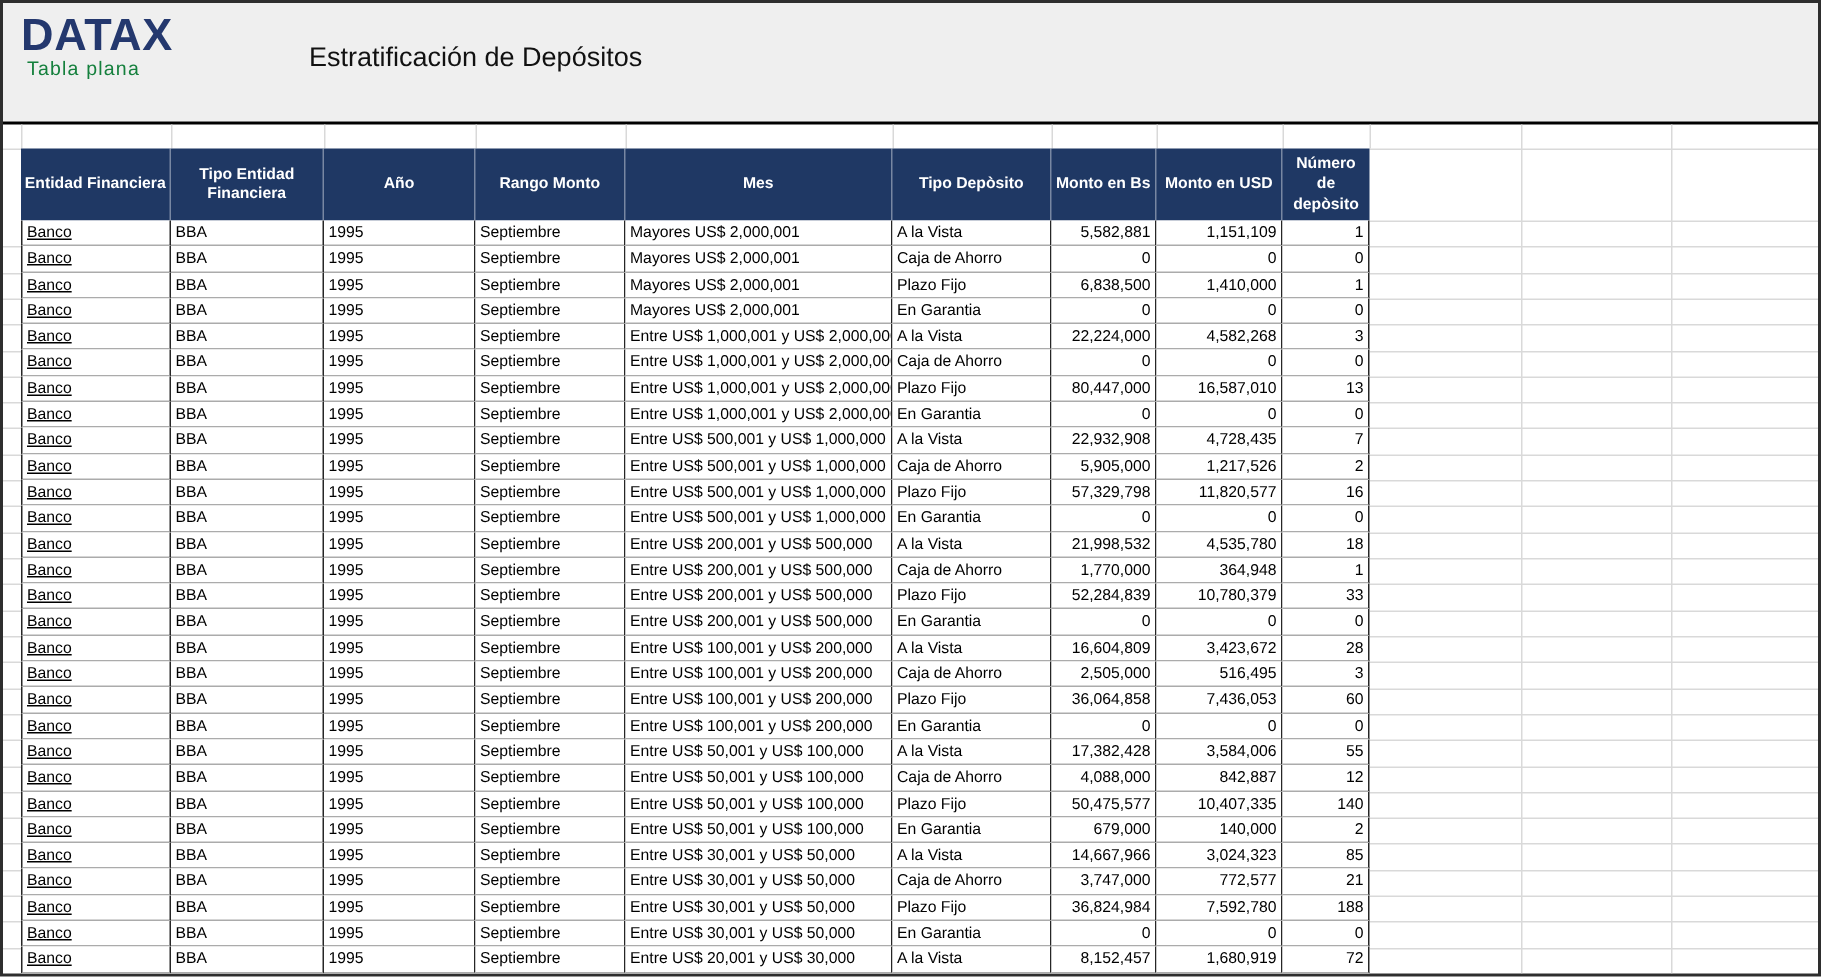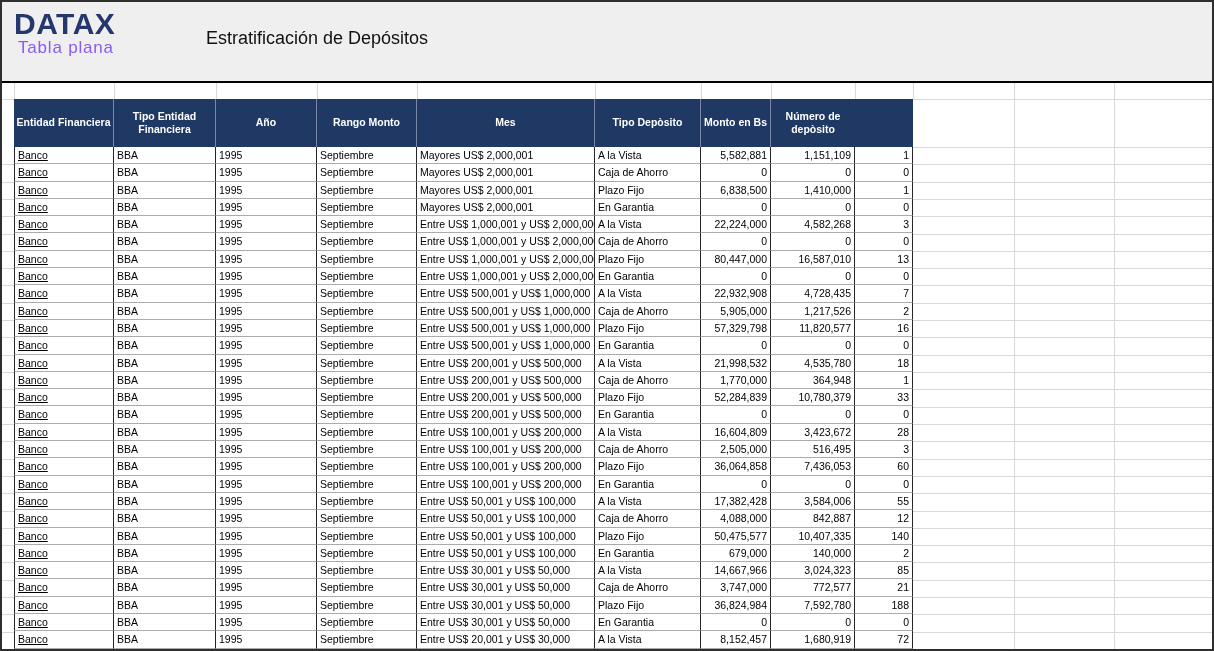--- a/index.html
+++ b/index.html
@@ -3,21 +3,21 @@
 <meta charset="utf-8">
 <style>
   html,body{margin:0;padding:0;background:#888;}
   *{box-sizing:border-box;font-family:"Liberation Sans",sans-serif;}
   .canvas{position:relative;width:1214px;height:651px;background:#ffffff;
           border:2px solid #2e2e2e;overflow:hidden;}
   
   .topband{position:absolute;left:0;top:0;width:1210px;height:79px;background:#efefef;}
   .logo{position:absolute;left:12px;top:6px;}
   .logo-brand{font-size:30px;font-weight:bold;color:#24386E;letter-spacing:.5px;line-height:32px;}
-  .logo-sub{font-size:17px;color:#8b5cf6;letter-spacing:.8px;margin-top:-2px;padding-left:4px;}
+  .logo-sub{font-size:13px;color:#15803d;letter-spacing:.8px;margin-top:-2px;padding-left:4px;}
   .page-title{position:absolute;left:204px;top:26px;font-size:18px;color:#111;}
   .rule{position:absolute;left:0;top:79px;width:1210px;height:2px;background:#000;}
   
   .gl{position:absolute;background:#d9d9d9;}
   
   .thead{position:absolute;left:12px;top:97px;width:899px;height:48px;background:#1F3864;
          display:grid;grid-template-columns:100px 102px 101px 100px 178px 106px 70px 84px 58px;}
   .hcell{display:flex;align-items:center;justify-content:center;text-align:center;
          color:#fff;font-weight:bold;font-size:10.5px;line-height:1.25;padding:0 2px;
          border-right:1px solid rgba(255,255,255,.4);overflow:hidden;}
@@ -119,20 +119,21 @@
       <div class="gl" style="left: 0px; top: 647px; width: 12px; height: 1px;"></div>
     </div>
   <div class="thead" id="thead">
       <div class="hcell">Entidad Financiera</div>
       <div class="hcell">Tipo Entidad Financiera</div>
       <div class="hcell">Año</div>
       <div class="hcell">Rango Monto</div>
       <div class="hcell">Mes</div>
       <div class="hcell">Tipo Depòsito</div>
       <div class="hcell">Monto en Bs</div>
+      <div class="hcell">Monto en USD</div>
       <div class="hcell">Número de depòsito</div>
     </div>
   <div class="tbody" id="tbody">
       <div class="trow">
         <div class="tcell">Banco</div>
         <div class="tcell">BBA</div>
         <div class="tcell">1995</div>
         <div class="tcell">Septiembre</div>
         <div class="tcell">Mayores US$ 2,000,001</div>
         <div class="tcell">A la Vista</div>

